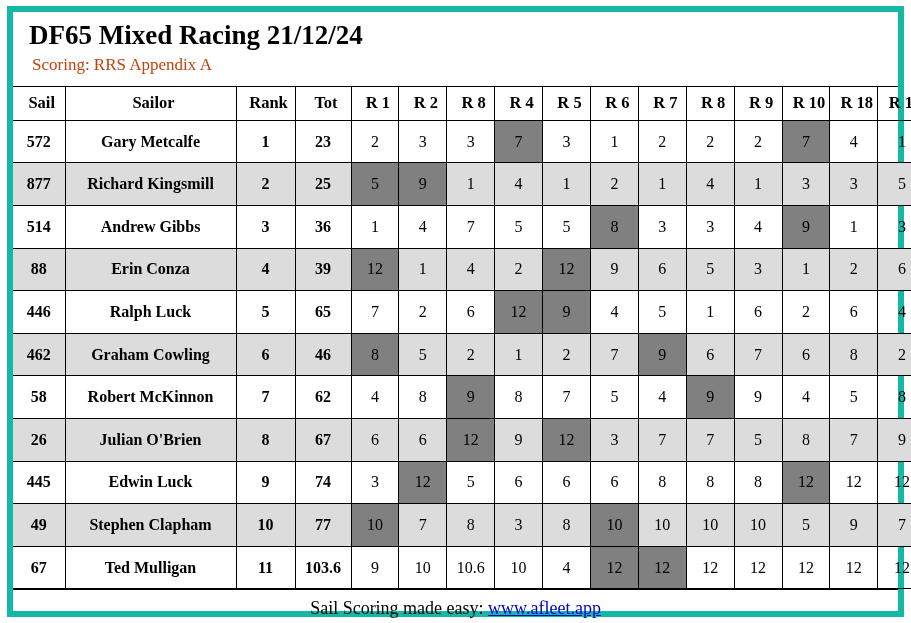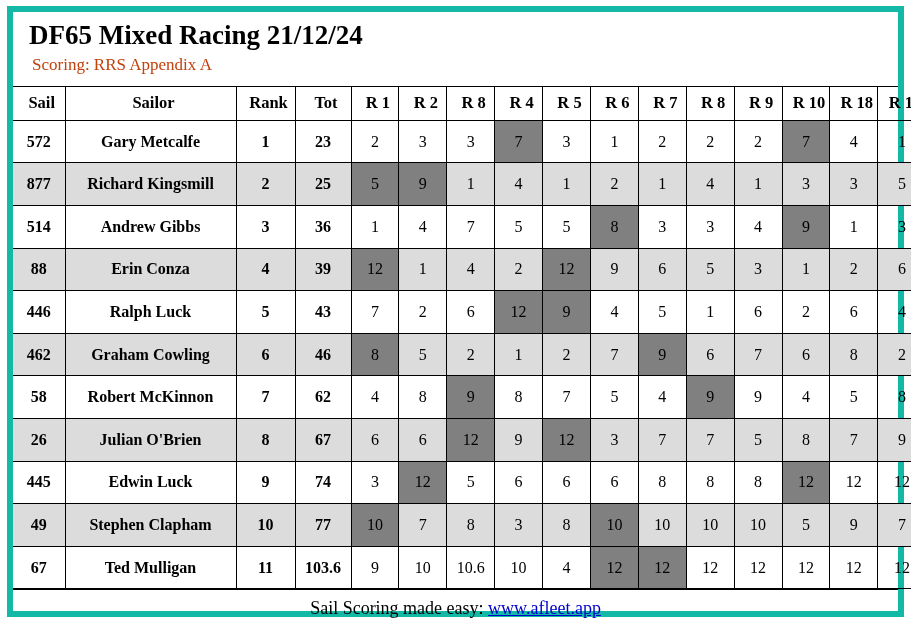--- a/index.html
+++ b/index.html
@@ -248,21 +248,21 @@
               <td class="c-race">5</td>
               <td class="c-race">3</td>
               <td class="c-race">1</td>
               <td class="c-race">2</td>
               <td class="c-race">6</td>
             </tr>
             <tr>
               <td class="c-sail">446</td>
               <td class="c-sailor">Ralph Luck</td>
               <td class="c-rank">5</td>
-              <td class="c-tot">43</td>
+              <td class="c-tot">65</td>
               <td class="c-race">7</td>
               <td class="c-race">2</td>
               <td class="c-race">6</td>
               <td class="c-race discard">12</td>
               <td class="c-race discard">9</td>
               <td class="c-race">4</td>
               <td class="c-race">5</td>
               <td class="c-race">1</td>
               <td class="c-race">6</td>
               <td class="c-race">2</td>

